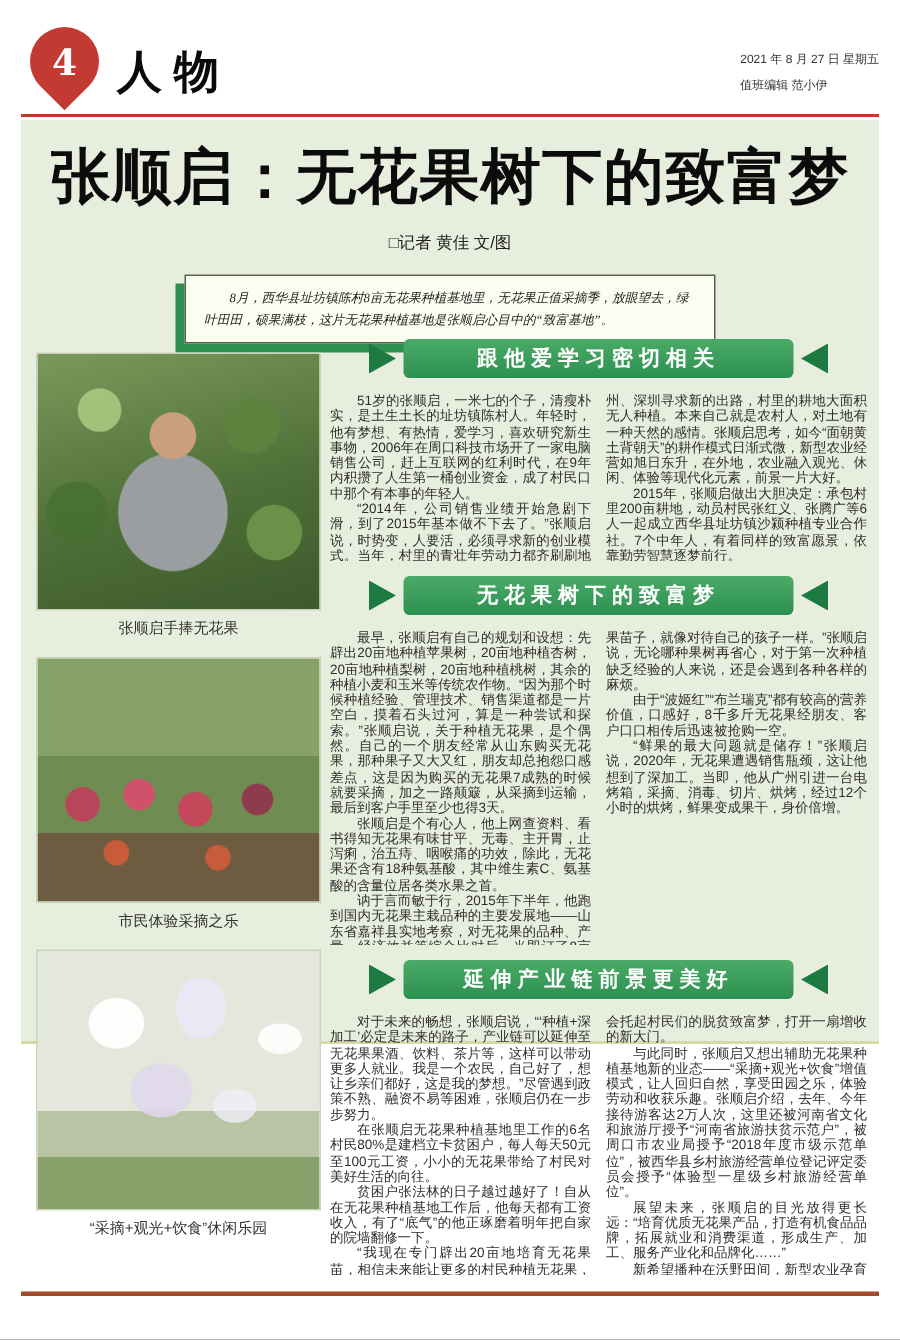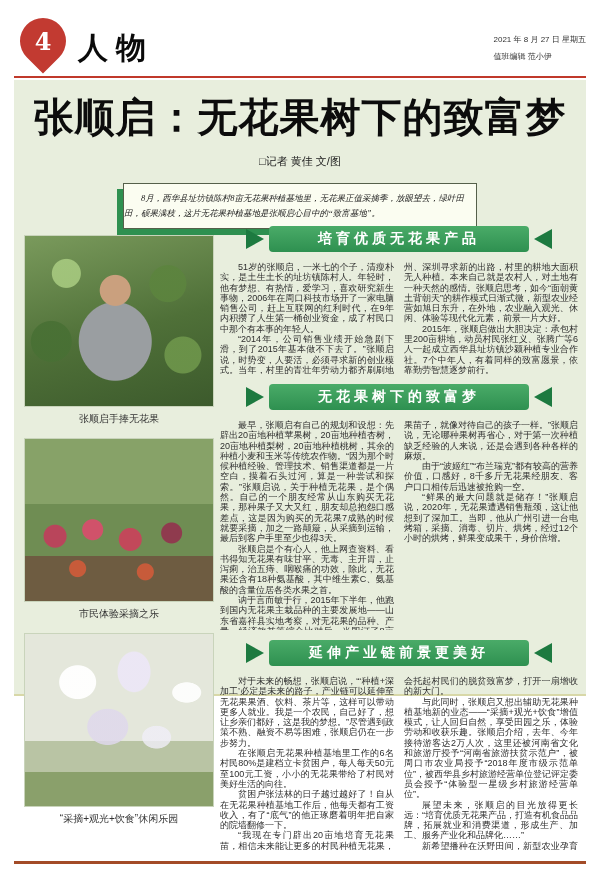--- a/index.html
+++ b/index.html
@@ -47,21 +47,21 @@
   .headline {
     margin:10px 10px 0; text-align:center; font-size:40px; font-weight:900;
     color:#0c0c0c; font-family:"Liberation Serif", serif; letter-spacing:1px; white-space:nowrap;
   }
   .byline { margin-top:9px; text-align:center; font-size:11px; color:#222; }
 
   .intro-box {
     position:relative; width:354px; margin:14px auto 0;
     background:#fbfdf1; border:1px solid #55604a;
     box-shadow:-6px 6px 0 var(--banner-green,#2e9555);
-    padding:7px 0; font-size:8.5px; line-height:1.75; color:#1d1d1d;
+    padding:7px 12px; font-size:8.5px; line-height:1.75; color:#1d1d1d;
     font-family:"Liberation Serif", serif; font-style:italic; text-indent:2em;
   }
 
   
   .photo-rail { position:absolute; left:10px; top:155px; width:190px; }
   .photo-fig { margin:0 0 12px; }
   .photo { width:100%; border:1px solid #c9d4bb; }
   .photo-1 { height:172px; background:
     radial-gradient(circle at 48% 32%, #caa07e 0 15px, transparent 16px),
     radial-gradient(ellipse at 48% 62%, #9a9ea1 0 36px, transparent 37px),
@@ -144,21 +144,21 @@
         </figure>
         <figure class="photo-fig">
           <div class="photo photo-3"></div>
           <figcaption class="photo-caption">“采摘+观光+饮食”休闲乐园</figcaption>
         </figure>
       </div>
 
     <div class="article-col">
         <div class="banner">
           <span class="banner-arrow-l"></span>
-          <span class="banner-pill">培育优质无花果产品</span>
+          <span class="banner-pill">跟他爱学习密切相关</span>
           <span class="banner-arrow-r"></span>
         </div>
         <div class="sec-body sec-1">
           <div class="col">
             <p class="para">51岁的张顺启，一米七的个子，清瘦朴实，是土生土长的址坊镇陈村人。年轻时，他有梦想、有热情，爱学习，喜欢研究新生事物，2006年在周口科技市场开了一家电脑销售公司，赶上互联网的红利时代，在9年内积攒了人生第一桶创业资金，成了村民口中那个有本事的年轻人。</p>
             <p class="para">“2014年，公司销售业绩开始急剧下滑，到了2015年基本做不下去了。”张顺启说，时势变，人要活，必须寻求新的创业模式。当年，村里的青壮年劳动力都齐刷刷地奔赴北京、上海、广</p>
           </div>
           <div class="col">
             <p class="para cont">州、深圳寻求新的出路，村里的耕地大面积无人种植。本来自己就是农村人，对土地有一种天然的感情。张顺启思考，如今“面朝黄土背朝天”的耕作模式日渐式微，新型农业经营如旭日东升，在外地，农业融入观光、休闲、体验等现代化元素，前景一片大好。</p>
             <p class="para">2015年，张顺启做出大胆决定：承包村里200亩耕地，动员村民张红义、张腾广等6人一起成立西华县址坊镇沙颍种植专业合作社。7个中年人，有着同样的致富愿景，依靠勤劳智慧逐梦前行。</p>

